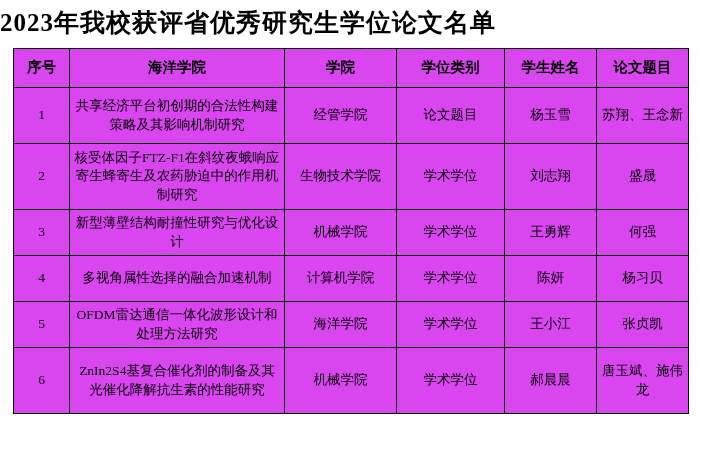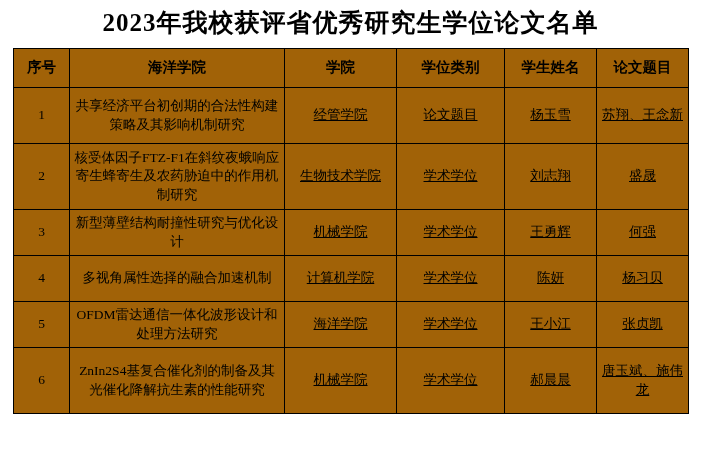--- a/index.html
+++ b/index.html
@@ -14,38 +14,37 @@
     overflow: hidden;
   }
   .page {
     width: 701px;
     height: 450px;
     box-sizing: border-box;
     padding: 0;
     position: relative;
   }
   .doc-title {
-    text-align: center;
     font-family: "Liberation Serif", "DejaVu Serif", serif;
     font-size: 25px;
     font-weight: bold;
     color: #000000;
     letter-spacing: 1px;
     margin: 8px 0 10px 0;
     line-height: 1.2;
   }
   .table-wrap {
     padding: 0 13px;
     box-sizing: border-box;
   }
   table.grid {
     width: 675px;
     border-collapse: collapse;
     table-layout: fixed;
-    background: #a16207;
+    background: #d946ef;
   }
   table.grid th, table.grid td {
     border: 1px solid #000000;
     text-align: center;
     vertical-align: middle;
     color: #000000;
     padding: 4px 3px;
     line-height: 1.35;
   }
   table.grid th {
@@ -59,21 +58,21 @@
     font-weight: normal;
     font-family: "Liberation Serif", "DejaVu Serif", serif;
   }
   td.c-idx { font-size: 13px; }
   td.c-title {
     font-size: 13.5px;
     line-height: 1.4;
     padding-left: 6px;
     padding-right: 6px;
   }
-  td.c-college, td.c-degree, td.c-student, td.c-advisor { font-size: 13.5px; text-decoration: underline; }
+  td.c-college, td.c-degree, td.c-student, td.c-advisor { font-size: 13.5px; }
 
   
   col.w-idx     { width: 56px; }
   col.w-title   { width: 215px; }
   col.w-college { width: 112px; }
   col.w-degree  { width: 108px; }
   col.w-student { width: 92px; }
   col.w-advisor { width: 92px; }
 
   .row-h-1 { height: 56px; }

